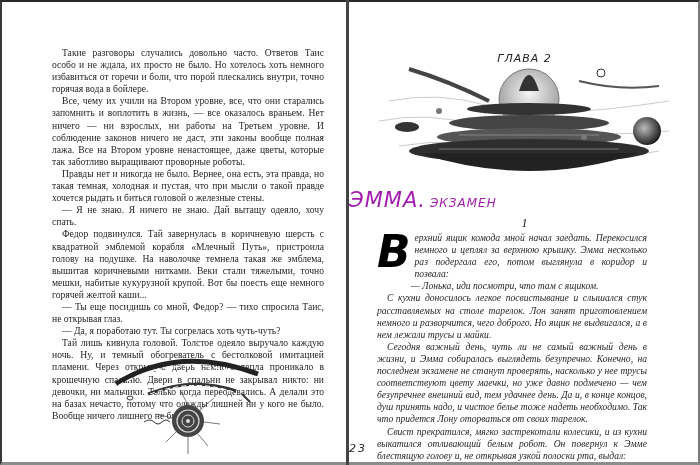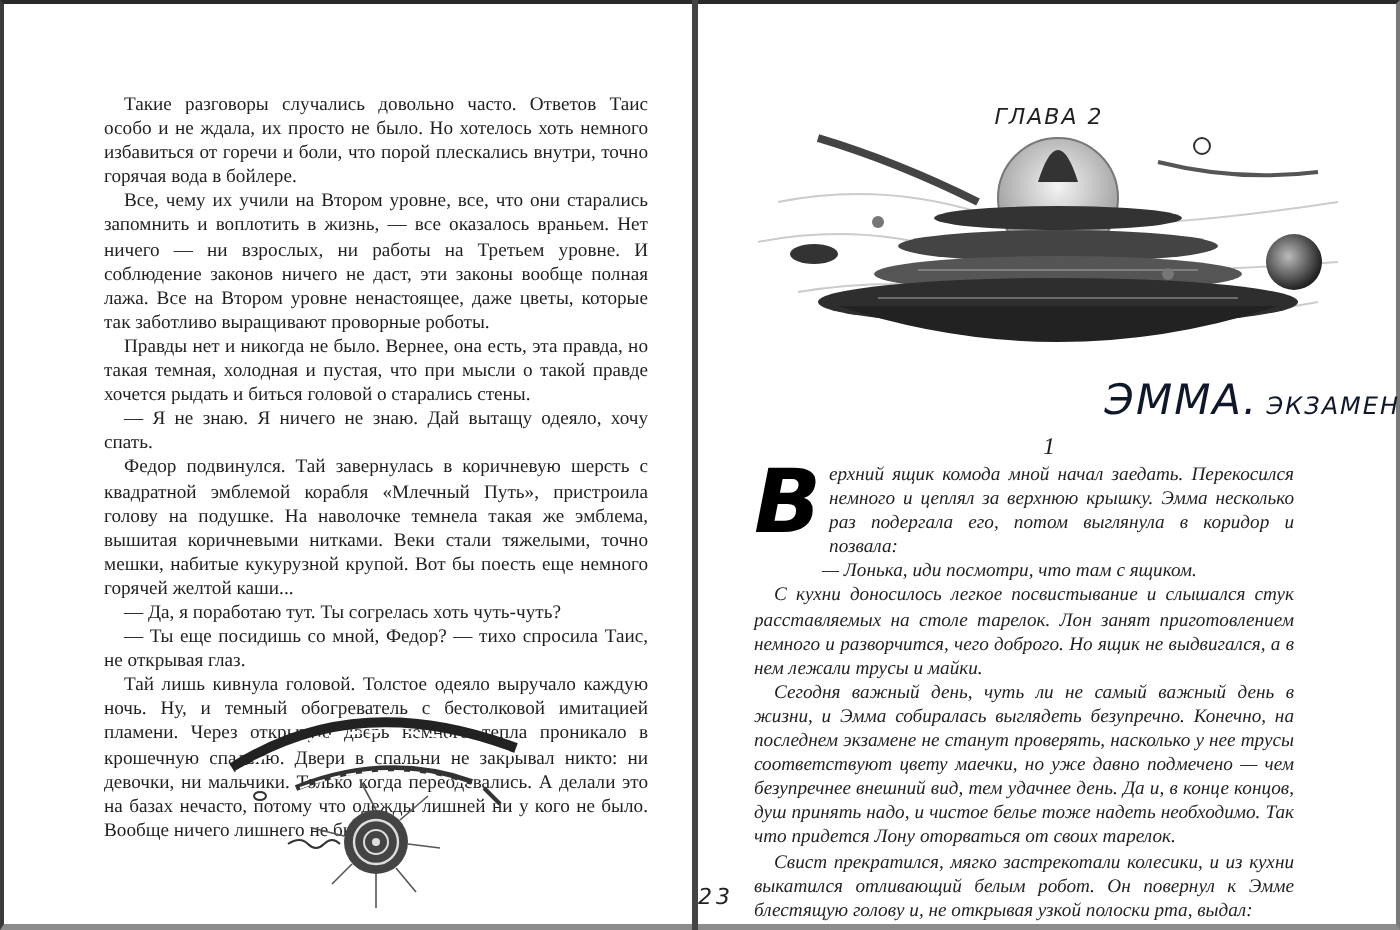--- a/index.html
+++ b/index.html
@@ -41,23 +41,23 @@
     .left-text { left: 52px; top: 31px; width: 272px; }
 
     .chapter-label {
       position: absolute; left: 0; width: 351px; top: 36px;
       text-align: center;
       font-family: "DejaVu Sans", "Liberation Sans", sans-serif;
       font-size: 11px; letter-spacing: 1px; color: #222;
     }
     .chapter-title {
       position: absolute; left: 0; width: 351px; top: 172px;
-      text-align: right;
+      text-align: left;
       font-family: "DejaVu Sans", "Liberation Sans", sans-serif;
-      color: #0f172a;
+      color: #a21caf;
     }
     .chapter-title .big { font-size: 21px; letter-spacing: 1px; }
     .chapter-title .small { font-size: 12px; letter-spacing: 1px; margin-left: 4px; }
     .section-num {
       position: absolute; left: 0; width: 351px; top: 200px;
       text-align: center; font-size: 12px;
       font-family: "Liberation Serif", serif; color: #222;
     }
     .right-text { left: 28px; top: 216px; width: 270px; }
     .dropcap {
@@ -78,25 +78,25 @@
 </head>
 <body>
 
 <div class="spread"></div>
 <div class="gutter"></div>
 
 <div class="page page-left">
   <div class="text left-text">
     <p>Такие разговоры случались довольно часто. Ответов Таис особо и не ждала, их просто не было. Но хотелось хоть немного избавиться от горечи и боли, что порой плескались внутри, точно горячая вода в бойлере.</p>
     <p>Все, чему их учили на Втором уровне, все, что они старались запомнить и воплотить в жизнь, — все оказалось враньем. Нет ничего — ни взрослых, ни работы на Третьем уровне. И соблюдение законов ничего не даст, эти законы вообще полная лажа. Все на Втором уровне ненастоящее, даже цветы, которые так заботливо выращивают проворные роботы.</p>
-    <p>Правды нет и никогда не было. Вернее, она есть, эта правда, но такая темная, холодная и пустая, что при мысли о такой правде хочется рыдать и биться головой о старались стены.</p>
+    <p>Правды нет и никогда не было. Вернее, она есть, эта правда, но такая темная, холодная и пустая, что при мысли о такой правде хочется рыдать и биться головой о железные стены.</p>
     <p>— Я не знаю. Я ничего не знаю. Дай вытащу одеяло, хочу спать.</p>
     <p>Федор подвинулся. Тай завернулась в коричневую шерсть с квадратной эмблемой корабля «Млечный Путь», пристроила голову на подушке. На наволочке темнела такая же эмблема, вышитая коричневыми нитками. Веки стали тяжелыми, точно мешки, набитые кукурузной крупой. Вот бы поесть еще немного горячей желтой каши...</p>
+    <p>— Ты еще посидишь со мной, Федор? — тихо спросила Таис, не открывая глаз.</p>
     <p>— Да, я поработаю тут. Ты согрелась хоть чуть-чуть?</p>
-    <p>— Ты еще посидишь со мной, Федор? — тихо спросила Таис, не открывая глаз.</p>
     <p>Тай лишь кивнула головой. Толстое одеяло выручало каждую ночь. Ну, и темный обогреватель с бестолковой имитацией пламени. Через открытую дверь немного тепла проникало в крошечную спальню. Двери в спальни не закрывал никто: ни девочки, ни мальчики. Только когда переодевались. А делали это на базах нечасто, потому что одежды лишней ни у кого не было. Вообще ничего лишнего не было.</p>
   </div>
 
   <svg class="illustration ill-left" viewBox="0 0 160 110">
     <path d="M8 38 Q 70 -2 150 28" stroke="#222" stroke-width="5" fill="none"></path>
     <path d="M10 40 Q 70 4 148 32" stroke="#fff" stroke-width="1.5" fill="none" stroke-dasharray="6 4"></path>
     <path d="M40 48 Q 85 30 128 45" stroke="#333" stroke-width="3" fill="none"></path>
     <path d="M42 48 Q 85 32 126 46" stroke="#fff" stroke-width="1" fill="none" stroke-dasharray="5 3"></path>
     <ellipse cx="22" cy="52" rx="3" ry="2" fill="none" stroke="#333"></ellipse>
     <path d="M134 48 L 142 56" stroke="#333" stroke-width="2"></path>

